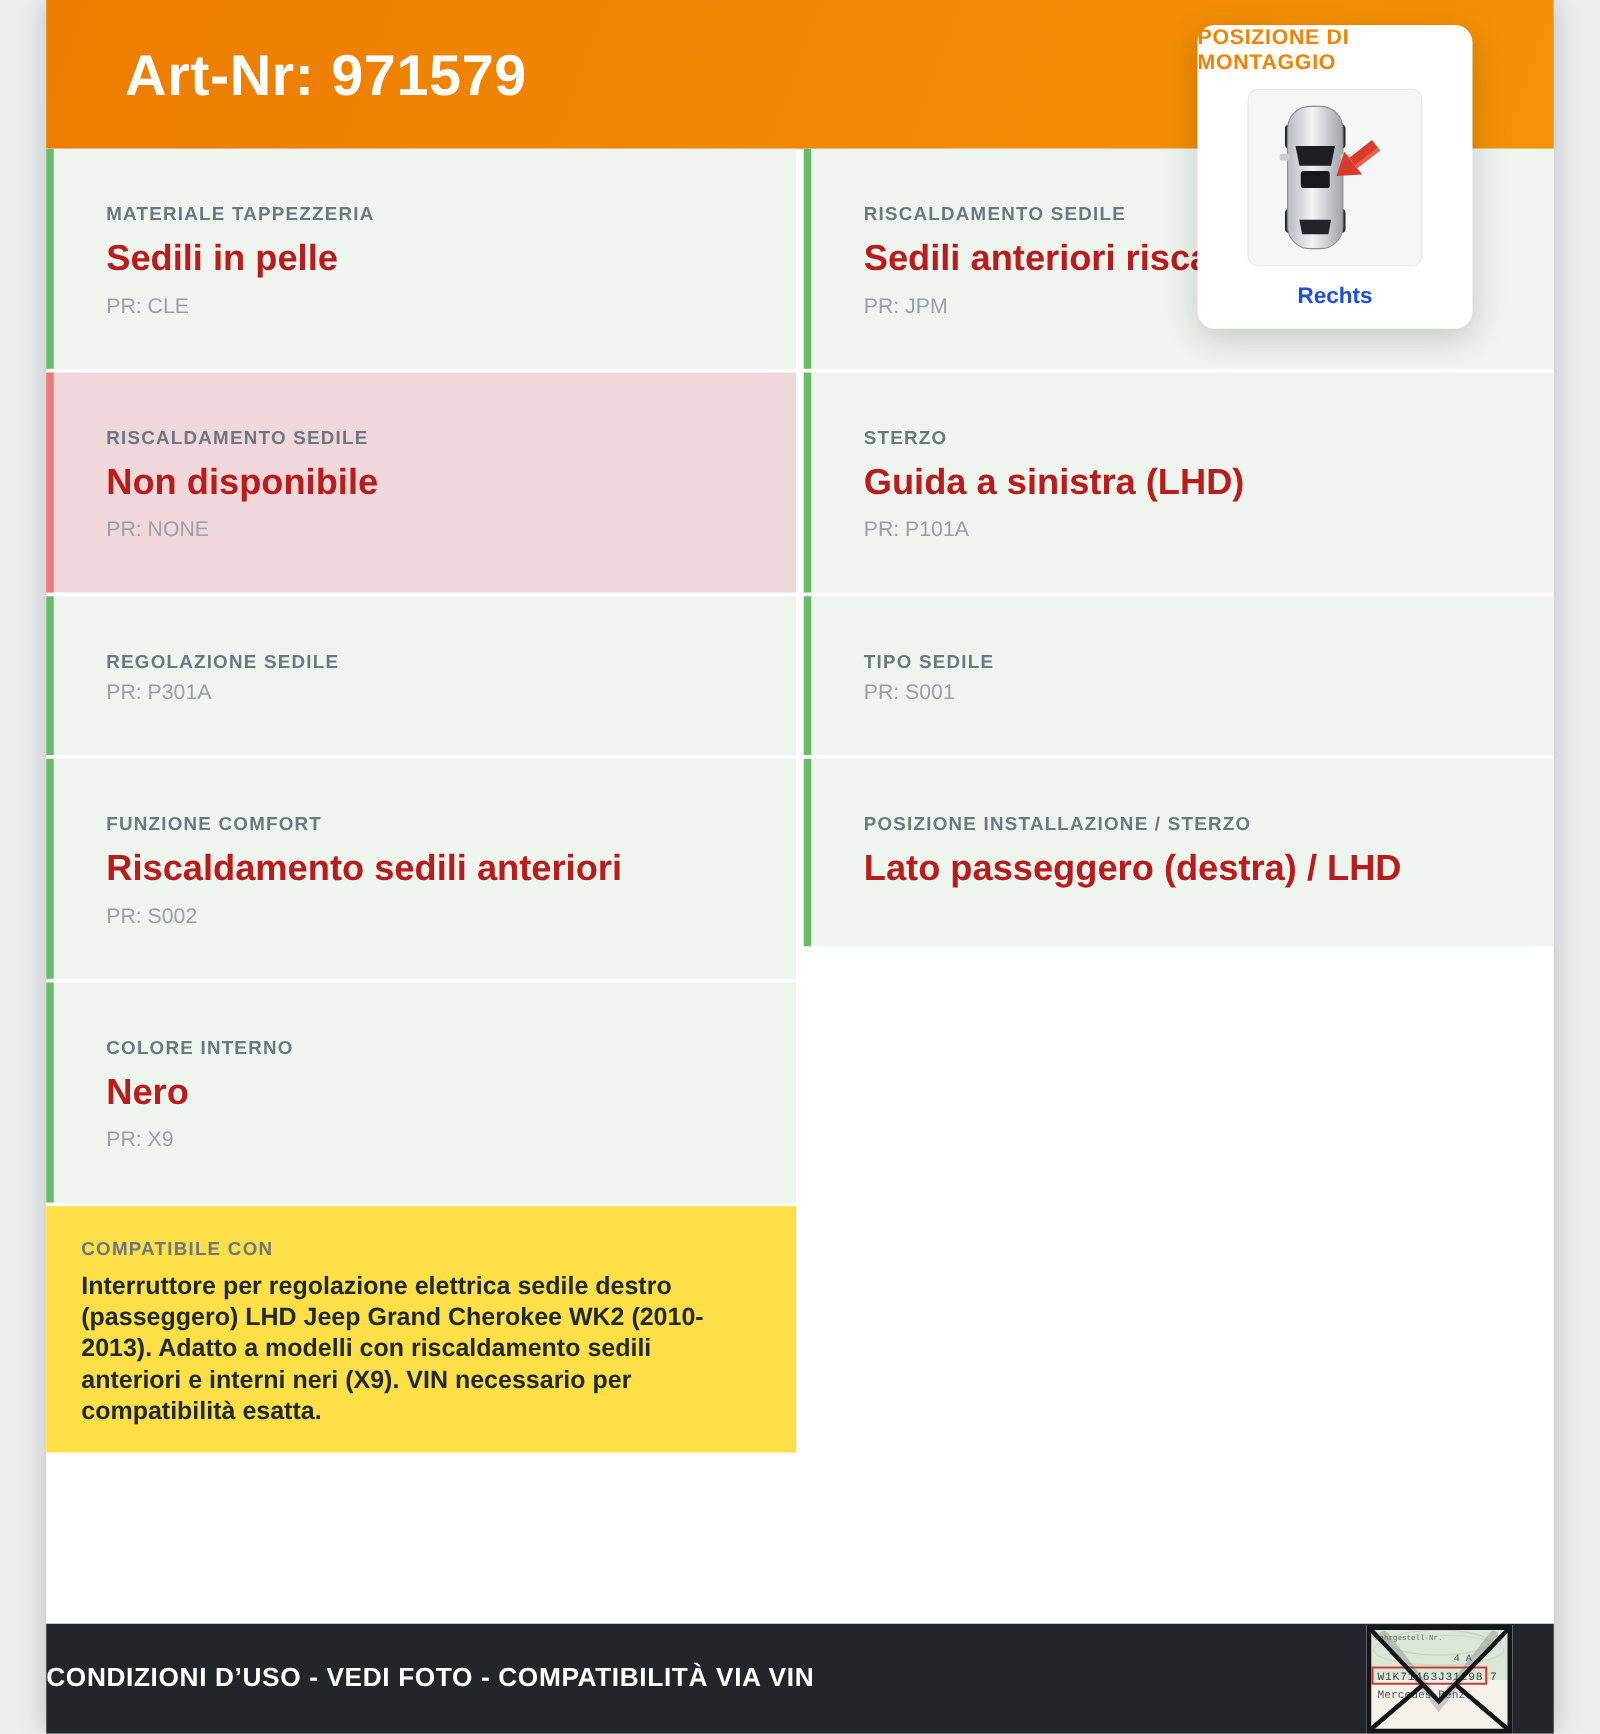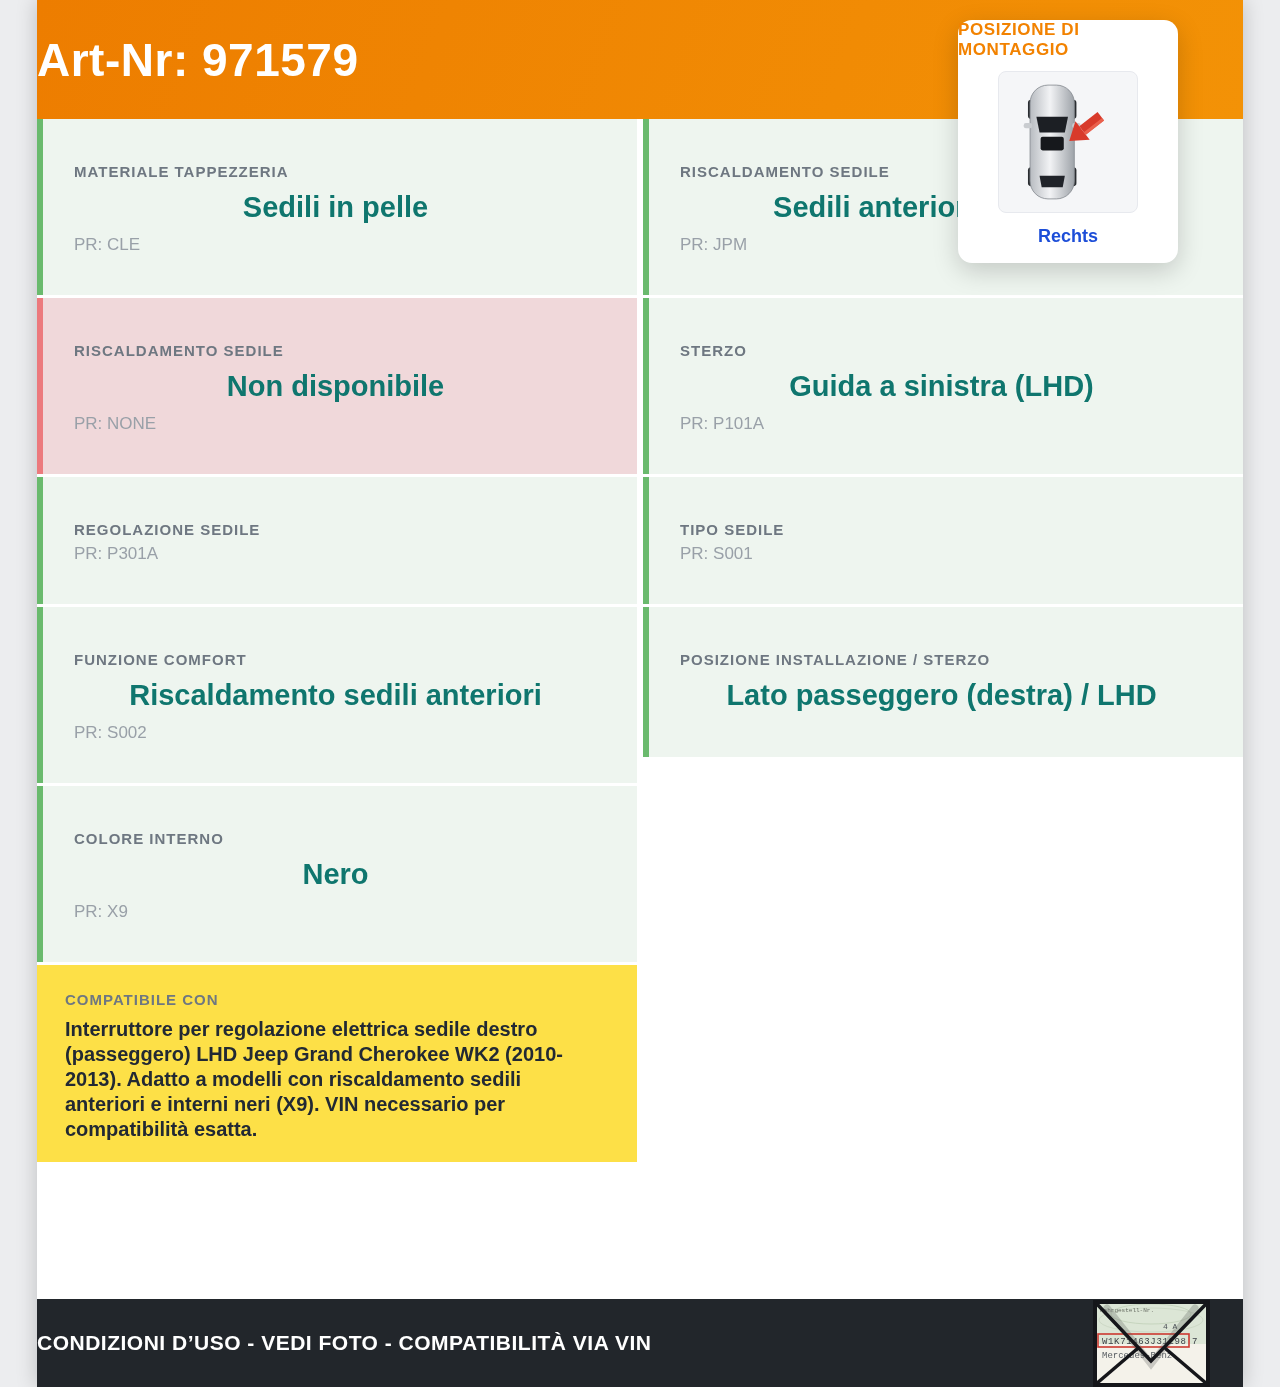--- a/index.html
+++ b/index.html
@@ -9,34 +9,34 @@
     font-family:"Liberation Sans",sans-serif;
     -webkit-font-smoothing:antialiased;
   }
   .page{
     position:absolute;left:37px;top:0;width:1206px;height:1387px;
     background:#ffffff;box-shadow:0 0 20px rgba(0,0,0,.20);
   }
   
   .hdr{
     height:119px;background:linear-gradient(110deg,#ed7d00 0%,#f39206 100%);
-    display:flex;align-items:center;box-sizing:border-box;
+    display:flex;align-items:center;padding-left:63px;box-sizing:border-box;
   }
   .hdr h1{margin:0;color:#ffffff;font-size:46px;font-weight:700;letter-spacing:.5px;}
   
   .grid{display:flex;gap:6px;align-items:flex-start;}
   .col{width:600px;display:flex;flex-direction:column;gap:3px;}
   .sec{
     box-sizing:border-box;width:100%;
     border-left:6px solid #6aba6d;background:#eef5ef;
-    padding:44px 40px 40px 31px;
+    padding:44px 40px 40px 42px;
   }
   .sec.missing{border-left-color:#ec7a7d;background:#f0d8da;}
   .lbl{font-size:15px;font-weight:700;color:#6e7781;letter-spacing:1px;}
-  .val{font-size:29px;font-weight:700;color:#0f766e;line-height:44px;margin-top:5px;text-align:center;}
+  .val{font-size:29px;font-weight:700;color:#b91c1c;line-height:44px;margin-top:5px;}
   .val.nowrap{white-space:nowrap;}
   .pr{font-size:17px;color:#99a0a8;margin-top:6px;line-height:20px;}
   .compat{
     box-sizing:border-box;width:100%;background:#fde047;
     padding:26px 42px 20px 28px;
   }
   .compat .txt{
     margin-top:9px;font-size:20px;line-height:25px;font-weight:700;color:#222933;
   }
   

